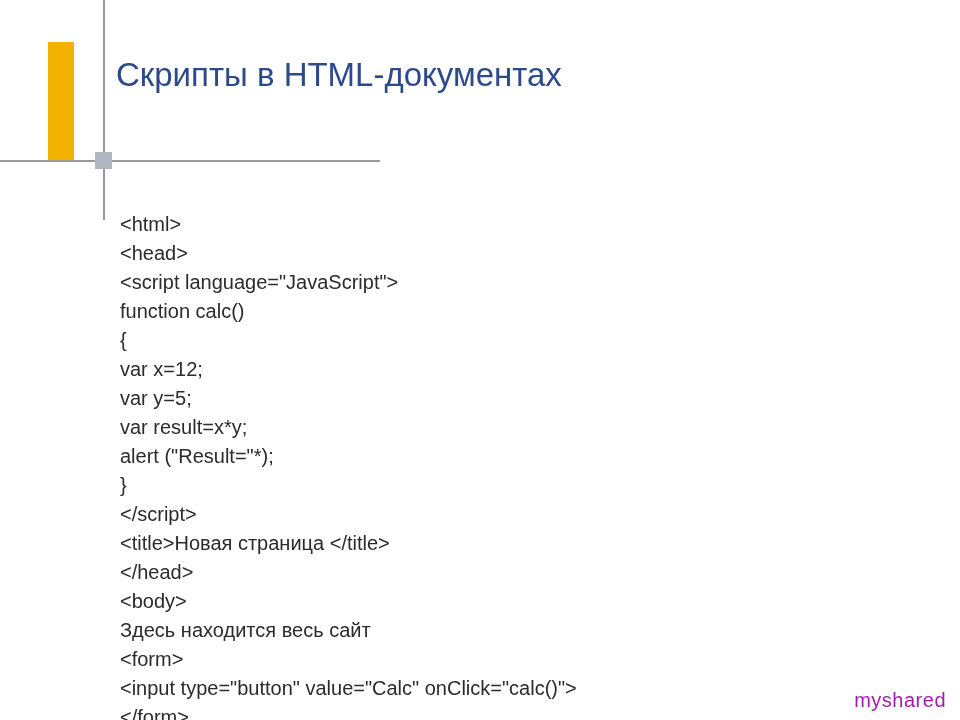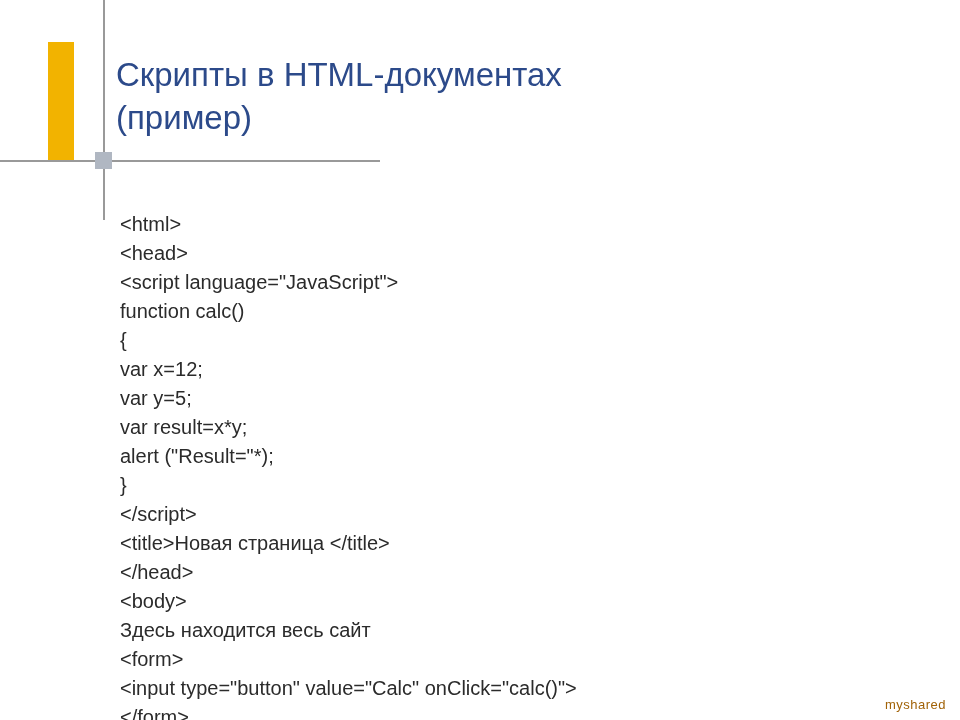--- a/index.html
+++ b/index.html
@@ -75,39 +75,38 @@
       line-height: 1.45;
       color: #2b2b2b;
       font-family: Arial, Verdana, sans-serif;
       white-space: pre;
       z-index: 5;
     }
     .watermark {
       position: absolute;
       bottom: 8px;
       right: 14px;
-      font-size: 13px;
-      color: #a16207;
+      font-size: 20px;
+      color: #a21caf;
       font-family: Arial, sans-serif;
       letter-spacing: 0.5px;
       z-index: 1;
     }
   </style>
 </head>
 <body>
 
 <div class="slide">
   <div class="deco-yellow"></div>
   <div class="deco-h-line"></div>
   <div class="deco-v-line"></div>
   <div class="deco-square"></div>
 
   <div class="title">
     <span>Скрипты в HTML-документах</span><br>
-    <span>(пример)</span>
   </div>
 
   <div class="code-block">&lt;html&gt;
 &lt;head&gt;
 &lt;script language="JavaScript"&gt;
 function calc()
 {
 var x=12;
 var y=5;
 var result=x*y;

